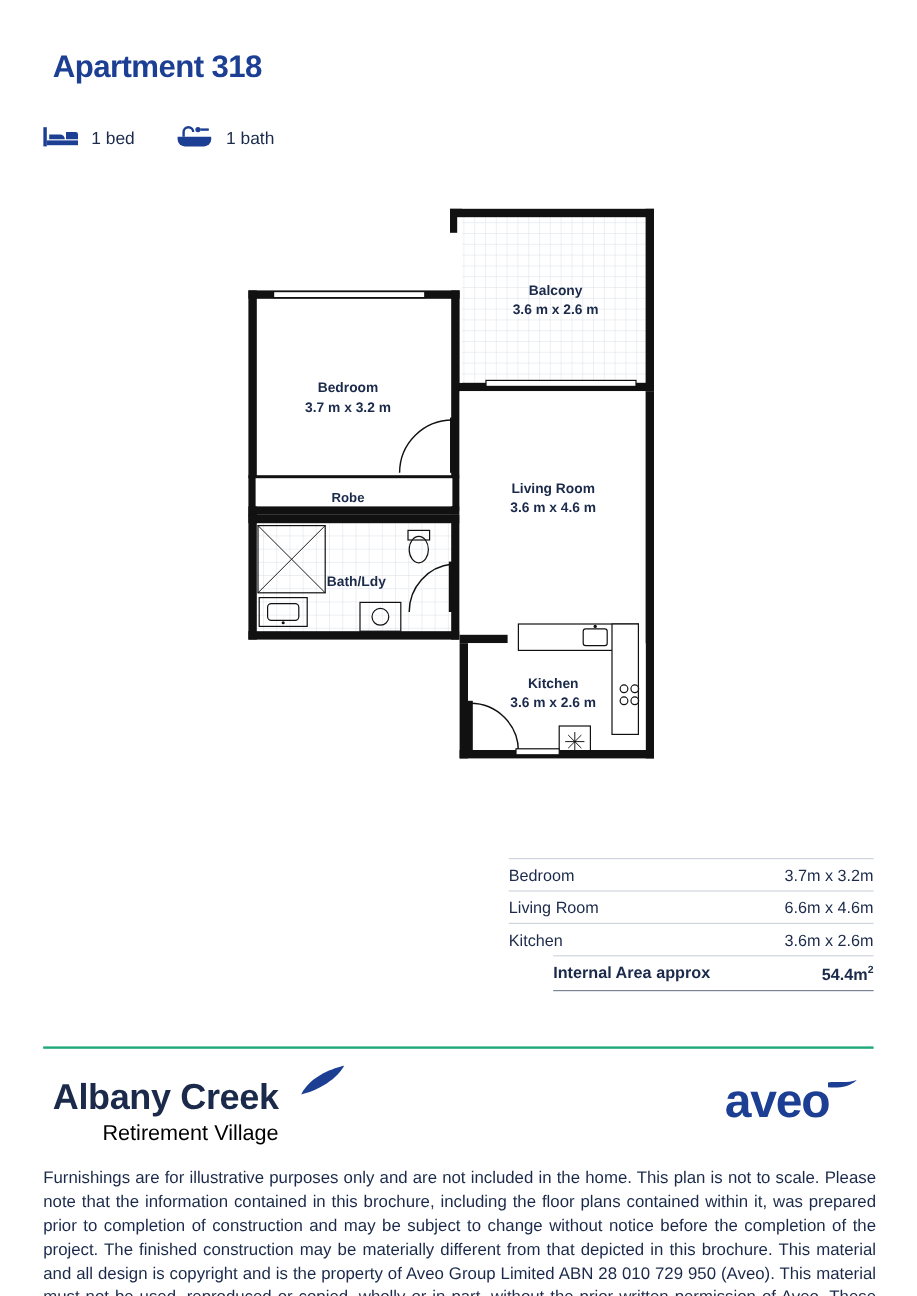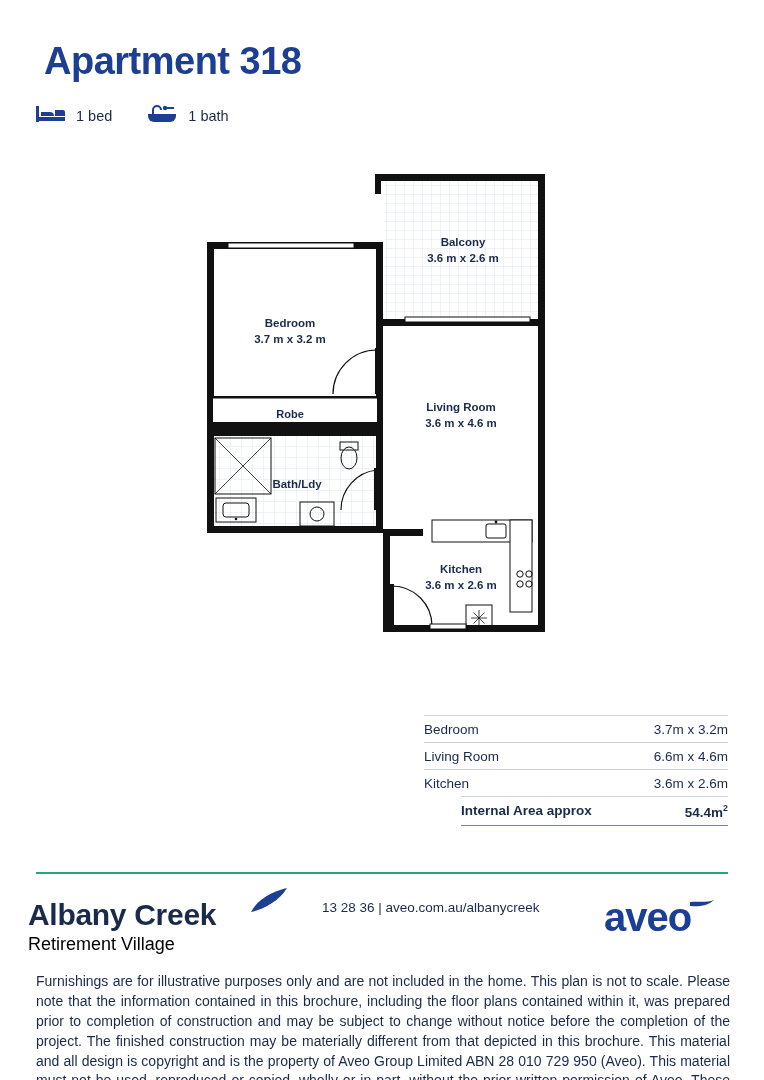--- a/index.html
+++ b/index.html
@@ -8,21 +8,21 @@
     width: 764px; height: 1080px;
     background: #ffffff;
     font-family: "Liberation Sans", sans-serif;
     color: #1b2a4a;
     position: relative;
     overflow: hidden;
   }
   
   .title {
     position:absolute; left:44px; top:40px;
-    font-size:38px; font-weight:700; letter-spacing:-0.5px;
+    font-size:26px; font-weight:700; letter-spacing:-0.5px;
     color:#1c3f94;
   }
   .meta {
     position:absolute; left:36px; top:104px;
     display:flex; align-items:center; gap:10px;
     font-size:14.5px; color:#1b2a4a;
   }
   .meta .lbl { font-weight:400; }
   .meta .gap { width:14px; }
   .icon-bed, .icon-bath { display:block; }
@@ -37,21 +37,21 @@
     display:flex; justify-content:space-between;
     font-size:13.5px; padding:6px 0 5px 0;
     border-top:1px solid #cfd4dc;
   }
   .specs .row.total { font-weight:700; border-top:1px solid #cfd4dc; border-bottom:1px solid #7b8496;margin-left:37px; }
   .specs .row .v { font-weight:inherit; }
   sup { font-size:0.65em; vertical-align:super; }
 
   
   .rule-green { position:absolute; left:36px; top:872px; width:692px; height:2px; background:#1fa97a; }
-  .brand { position:absolute; left:28px; top:898px; }
+  .brand { position:absolute; left:44px; top:898px;text-align:right; }
   .brand .name { font-size:30px; font-weight:700; color:#1b2a4a; letter-spacing:-0.3px; }
   .brand .sub { font-size:18px; color:#000000; margin-top:2px; }
   .leaf { position:absolute; left:249px; top:888px; }
 
   .contact { position:absolute; left:322px; top:900px; font-size:13.5px; color:#1b2a4a; }
   .contact .line1 { font-weight:400; }
   .contact .line2 { display:flex; align-items:center; gap:4px; margin-top:4px; font-weight:700; }
 
   .aveo { position:absolute; left:604px; top:898px; }
 
@@ -219,21 +219,20 @@
   <div class="name">Albany Creek</div>
   <div class="sub">Retirement Village</div>
 </div>
 <span class="leaf">
   <svg width="40" height="26" viewBox="0 0 40 26">
     <path d="M2 24 C12 22 30 14 38 0 C30 2 10 8 2 24 Z" fill="#1c3f94"></path>
   </svg>
 </span>
 
 <div class="contact">
-  <div class="line1">13 28 36 | aveo.com.au/albanycreek</div>
 </div>
 
 <div class="aveo">
   <svg width="126" height="42" viewBox="0 0 126 42">
     <text x="0" y="33" font-family="Liberation Sans, sans-serif" font-size="40" font-weight="700" fill="#1c3f94" letter-spacing="-1">aveo</text>
     <path d="M86 4 C94 3 102 5 110 2 C104 8 94 9 86 8 Z" fill="#1c3f94"></path>
   </svg>
 </div>
 
 <div class="disclaimer">Furnishings are for illustrative purposes only and are not included in the home. This plan is not to scale. Please note that the information contained in this brochure, including the floor plans contained within it, was prepared prior to completion of construction and may be subject to change without notice before the completion of the project. The finished construction may be materially different from that depicted in this brochure. This material and all design is copyright and is the property of Aveo Group Limited ABN 28 010 729 950 (Aveo). This material must not be used, reproduced or copied, wholly or in part, without the prior written permission of Aveo. These plans were prepared on 01/2026 but design, dimensions, specification and materials are indicative only and are subject to change without notice at anytime and intending purchasers should undertake their own independent inquiries to satisfy themselves regarding the status of these plans. You should refer to appropriate Survey Plans for confirmation of individual unit areas.</div>

